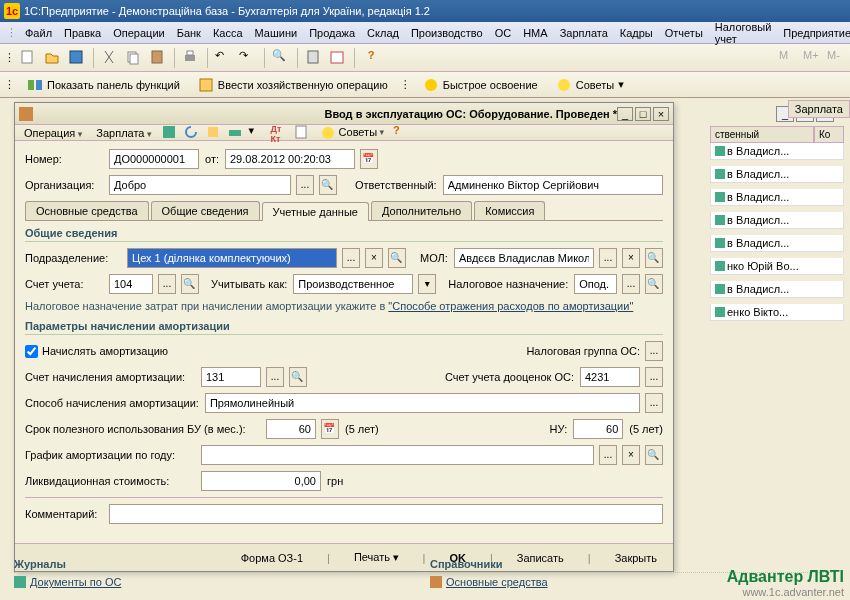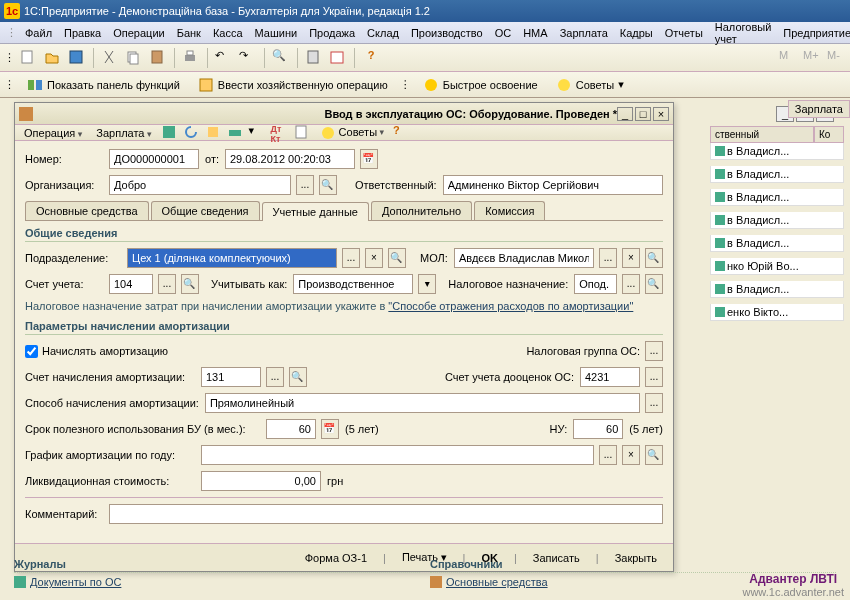--- a/index.html
+++ b/index.html
@@ -61,32 +61,32 @@
 .tab.active { background: #f4f0de; position: relative; top: 1px; }
 
 .section-h { color: #356; font-weight: bold; border-bottom: 1px solid #bca; padding-bottom: 2px; margin: 4px 0 6px 0; }
 
 .note { color: #356; margin: 4px 0 8px 0; }
 .note a { color: #246; text-decoration: underline; cursor: pointer; }
 
 .chk { display: flex; align-items: center; gap: 4px; }
 .chk input { margin: 0; }
 
-.dlg-footer { position: absolute; bottom: 0; left: 0; right: 0; height: 28px; border-top: 1px solid #cab; background: #ece8d0; display: flex; align-items: center; justify-content: flex-end; padding: 0 8px; gap: 8px; }
+.dlg-footer { position: absolute; bottom: 0; left: 0; right: 0; height: 28px; border-top: 1px solid #cab; background: #ece8d0; display: flex; align-items: center; justify-content: flex-end; padding: 0 8px; gap: 16px; }
 .dlg-footer .fbtn { padding: 2px 8px; cursor: pointer; }
 .dlg-footer .fbtn:after { content: ""; }
 
 .bottom-panels { position: absolute; bottom: 0; left: 14px; right: 14px; height: 42px; display: flex; gap: 10px; }
 .bp { flex: 1; }
 .bp-h { color: #356; font-weight: bold; border-bottom: 1px dotted #bca; padding-bottom: 2px; }
 .bp-link { color: #246; text-decoration: underline; cursor: pointer; display: flex; align-items: center; gap: 4px; margin-top: 3px; }
 .bp-link .ico { width: 12px; height: 12px; background: #4a8; }
 
 .footer-brand { position: absolute; right: 6px; bottom: 2px; color: #888; font-size: 10px; text-align: right; }
-.footer-brand .big { font-weight: bold; font-size: 12px; color: #701a75; text-align: center; }
+.footer-brand .big { font-weight: bold; font-size: 16px; color: #15803d; text-align: center; }
 
 svg.i { width: 16px; height: 16px; }
 </style>
 </head>
 <body>
 
 <div class="title-bar">
   <span class="logo">1c</span>
   <span class="title">1С:Предприятие - Демонстраційна база - Бухгалтерія для України, редакція 1.2</span>
 </div>

